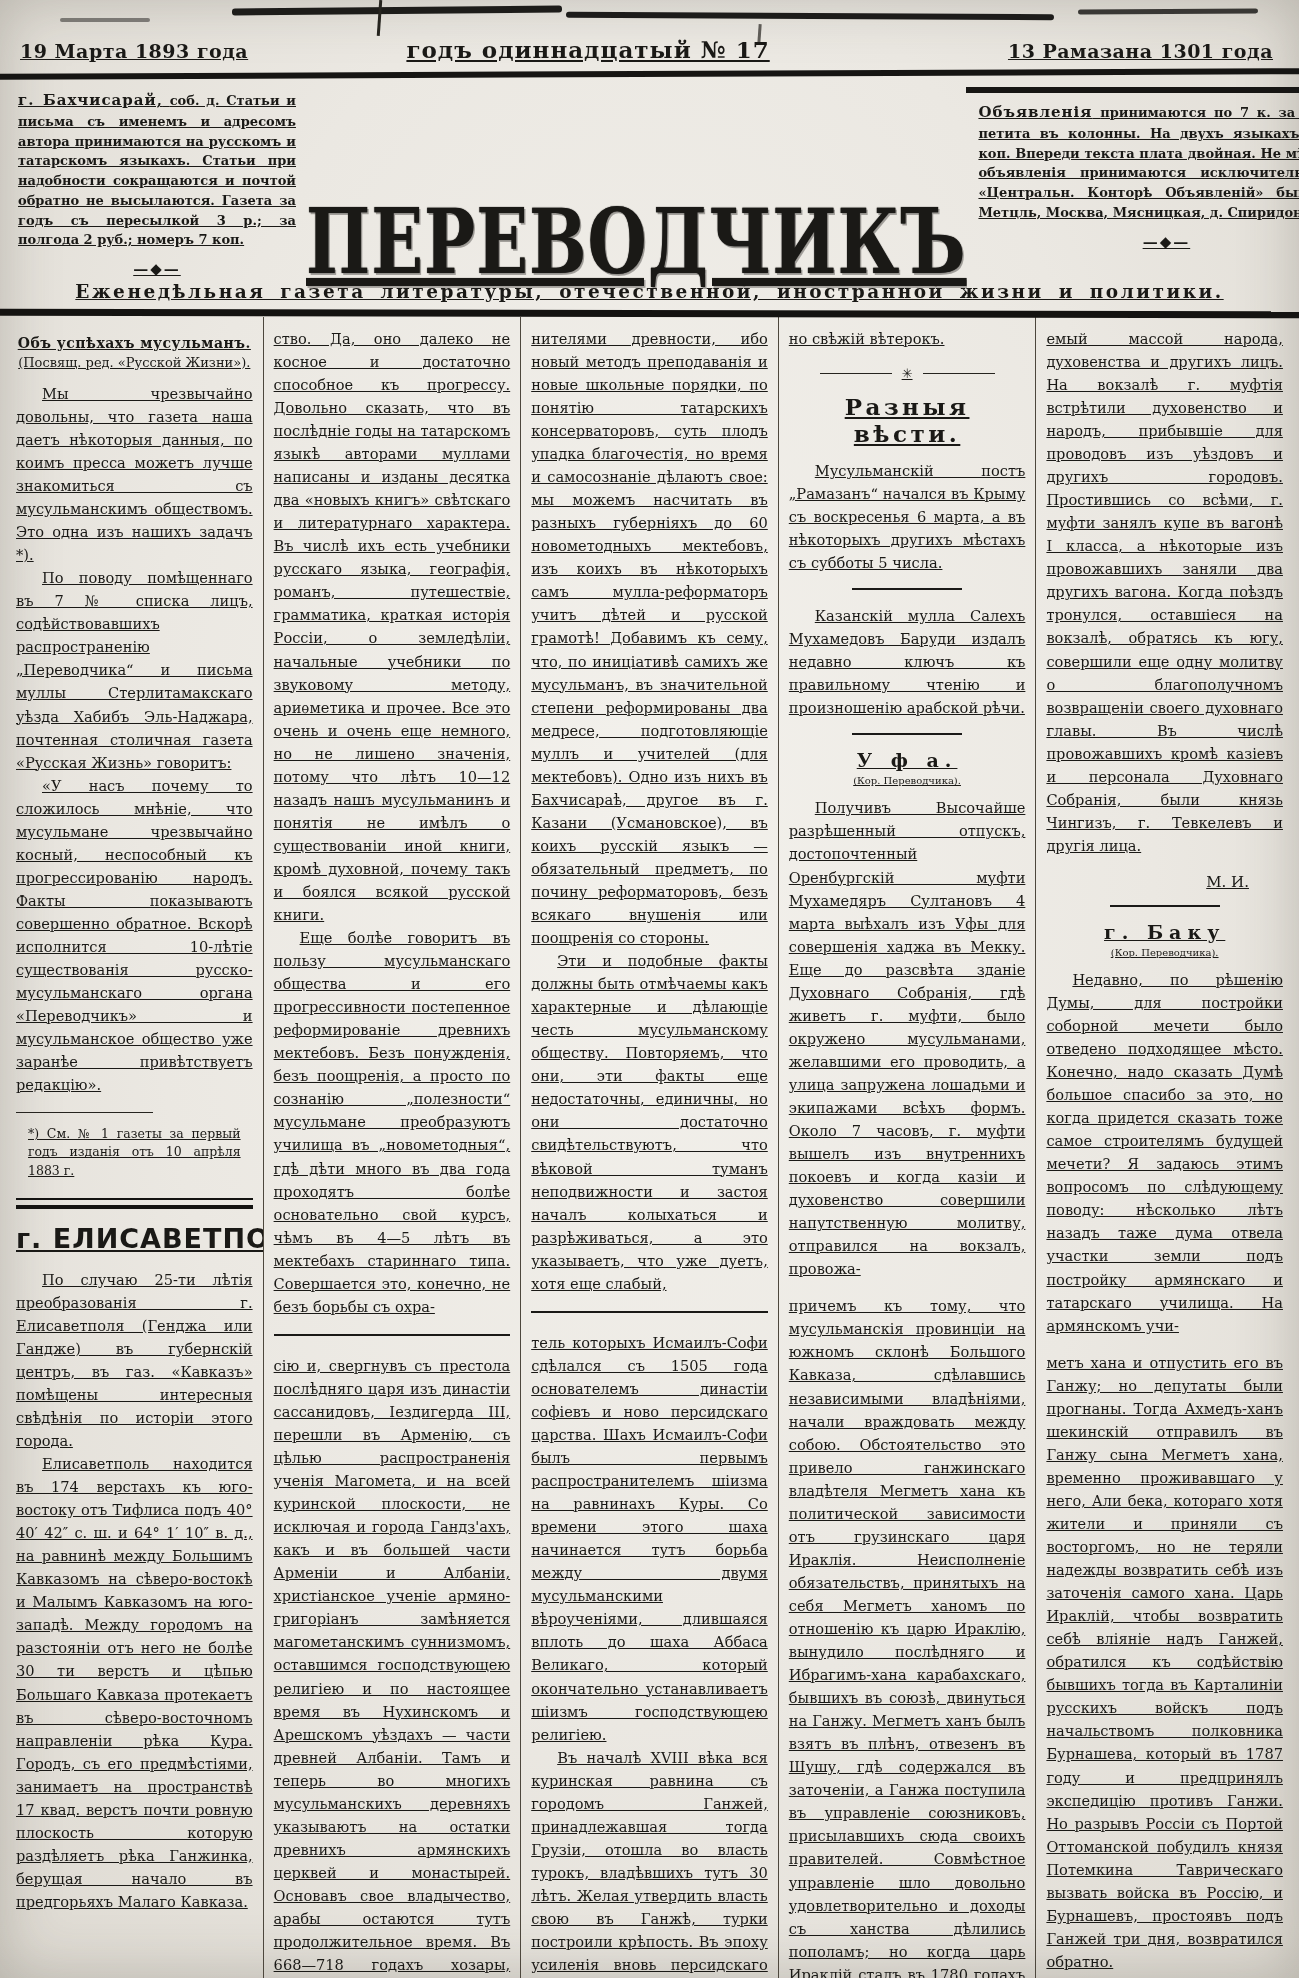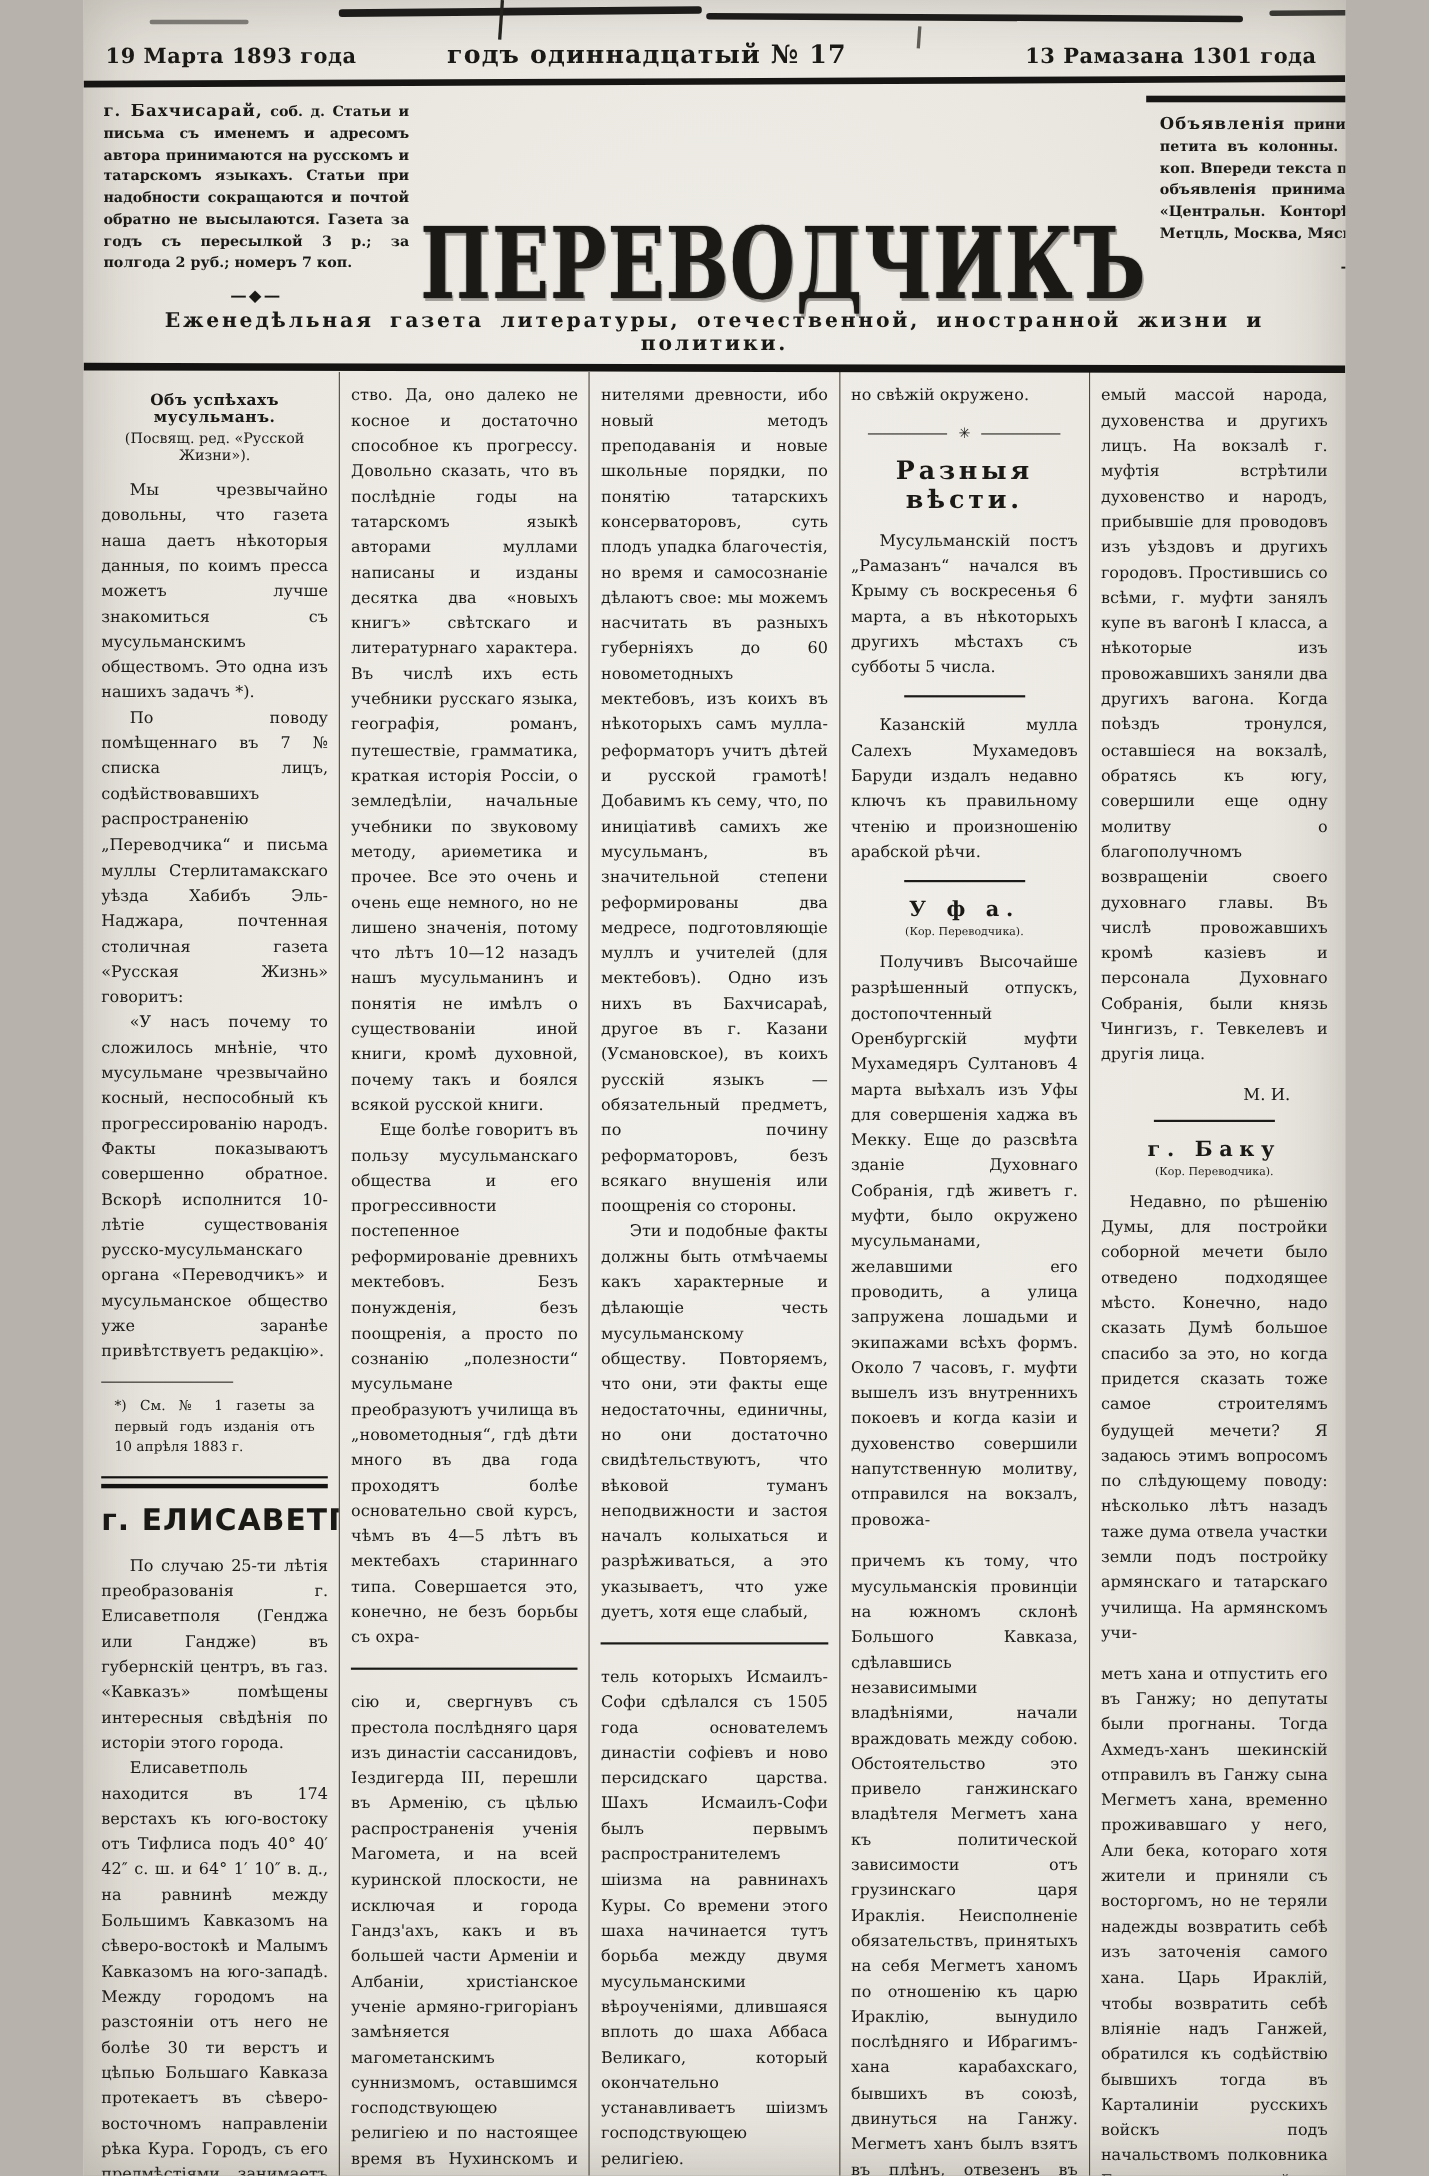--- a/index.html
+++ b/index.html
@@ -1,24 +1,25 @@
 <!DOCTYPE html>
 <html><head>
 <meta charset="utf-8">
 <style>
   html,body{margin:0;padding:0;background:#b7b3ac;}
   .page{
     position:relative;
-    width:1147px;height:1978px;
+    width:1299px;height:1978px;
     margin:0 auto;
     background:radial-gradient(ellipse at 50% 42%, #f3f1ec 0%, #ebe8e2 55%, #dedad2 100%);
     color:#1a1916;
     font-family:"DejaVu Serif", serif;
     overflow:hidden;
     box-shadow:inset 0 0 60px rgba(60,55,45,.25);
+    text-decoration:underline;
   }
   
   .smear{position:absolute;background:#1d1c1a;border-radius:3px;}
   .smear.s1{left:232px;top:7px;width:330px;height:7px;transform:rotate(-.5deg);}
   .smear.s2{left:566px;top:13px;width:488px;height:6px;transform:rotate(.3deg);}
   .smear.s3{left:1078px;top:9px;width:180px;height:5px;transform:rotate(-.4deg);opacity:.85;}
   .smear.s4{left:60px;top:18px;width:90px;height:4px;opacity:.5;}
   .tick{position:absolute;left:378px;top:0;width:3px;height:36px;background:#26241f;transform:rotate(4deg);}
   .tick.t2{left:758px;height:20px;top:24px;opacity:.7;}
   
@@ -128,21 +129,21 @@
 
     <section class="col">
       <p class="body noindent">нителями древности, ибо новый методъ преподаванія и новые школьные порядки, по понятію татарскихъ консерваторовъ, суть плодъ упадка благочестія, но время и самосознаніе дѣлаютъ свое: мы можемъ насчитать въ разныхъ губерніяхъ до 60 новометодныхъ мектебовъ, изъ коихъ въ нѣкоторыхъ самъ мулла-реформаторъ учитъ дѣтей и русской грамотѣ! Добавимъ къ сему, что, по иниціативѣ самихъ же мусульманъ, въ значительной степени реформированы два медресе, подготовляющіе муллъ и учителей (для мектебовъ). Одно изъ нихъ въ Бахчисараѣ, другое въ г. Казани (Усмановское), въ коихъ русскій языкъ — обязательный предметъ, по почину реформаторовъ, безъ всякаго внушенія или поощренія со стороны.</p>
       <p class="body">Эти и подобные факты должны быть отмѣчаемы какъ характерные и дѣлающіе честь мусульманскому обществу. Повторяемъ, что они, эти факты еще недостаточны, единичны, но они достаточно свидѣтельствуютъ, что вѣковой туманъ неподвижности и застоя началъ колыхаться и разрѣживаться, а это указываетъ, что уже дуетъ, хотя еще слабый,</p>
       <div class="colrule"></div>
       <p class="body noindent">тель которыхъ Исмаилъ-Софи сдѣлался съ 1505 года основателемъ династіи софіевъ и ново персидскаго царства. Шахъ Исмаилъ-Софи былъ первымъ распространителемъ шіизма на равнинахъ Куры. Со времени этого шаха начинается тутъ борьба между двумя мусульманскими вѣроученіями, длившаяся вплоть до шаха Аббаса Великаго, который окончательно устанавливаетъ шіизмъ господствующею религіею.</p>
       <p class="body">Въ началѣ XVIII вѣка вся куринская равнина съ городомъ Ганжей, принадлежавшая тогда Грузіи, отошла во власть турокъ, владѣвшихъ тутъ 30 лѣтъ. Желая утвердить власть свою въ Ганжѣ, турки построили крѣпость. Въ эпоху усиленія вновь персидскаго вліянія въ Азіи, при похитителѣ престола послѣдняго изъ династіи софіевъ шаха Тамаспа — Тамхасъ-Кули ханѣ, впослѣдствіи Надыръ шахѣ, разбившемъ въ 1735 г. при Ганжѣ турокъ, всѣ отдѣльныя владѣнія на южномъ склонѣ Кавказа подпали подъ власть персовъ, что и продолжалось съ большою или меньшею покорностью до тѣхъ поръ, пока мусульманскія провинціи Закавказья перешли къ Россіи. Въ 1747 году Надиръ-шахъ былъ убитъ въ Мешедѣ. Раздоры, начавшіеся послѣ этого внутри Персіи межу наиболѣе могущественными ханами за обладаніе шахскимъ престоломъ,</p>
     </section>
 
     <section class="col">
-      <p class="body noindent">но свѣжій окружено.</p>
+      <p class="body noindent">но свѣжій вѣтерокъ.</p>
       <div class="orn">
         <i></i>
         <b>✳</b>
         <i></i>
       </div>
       <h3 class="news-title">Разныя вѣсти.</h3>
       <p class="body">Мусульманскій постъ „Рамазанъ“ начался въ Крыму съ воскресенья 6 марта, а въ нѣкоторыхъ другихъ мѣстахъ съ субботы 5 числа.</p>
       <div class="sep"></div>
       <p class="body">Казанскій мулла Салехъ Мухамедовъ Баруди издалъ недавно ключъ къ правильному чтенію и произношенію арабской рѣчи.</p>
       <div class="sep"></div>

